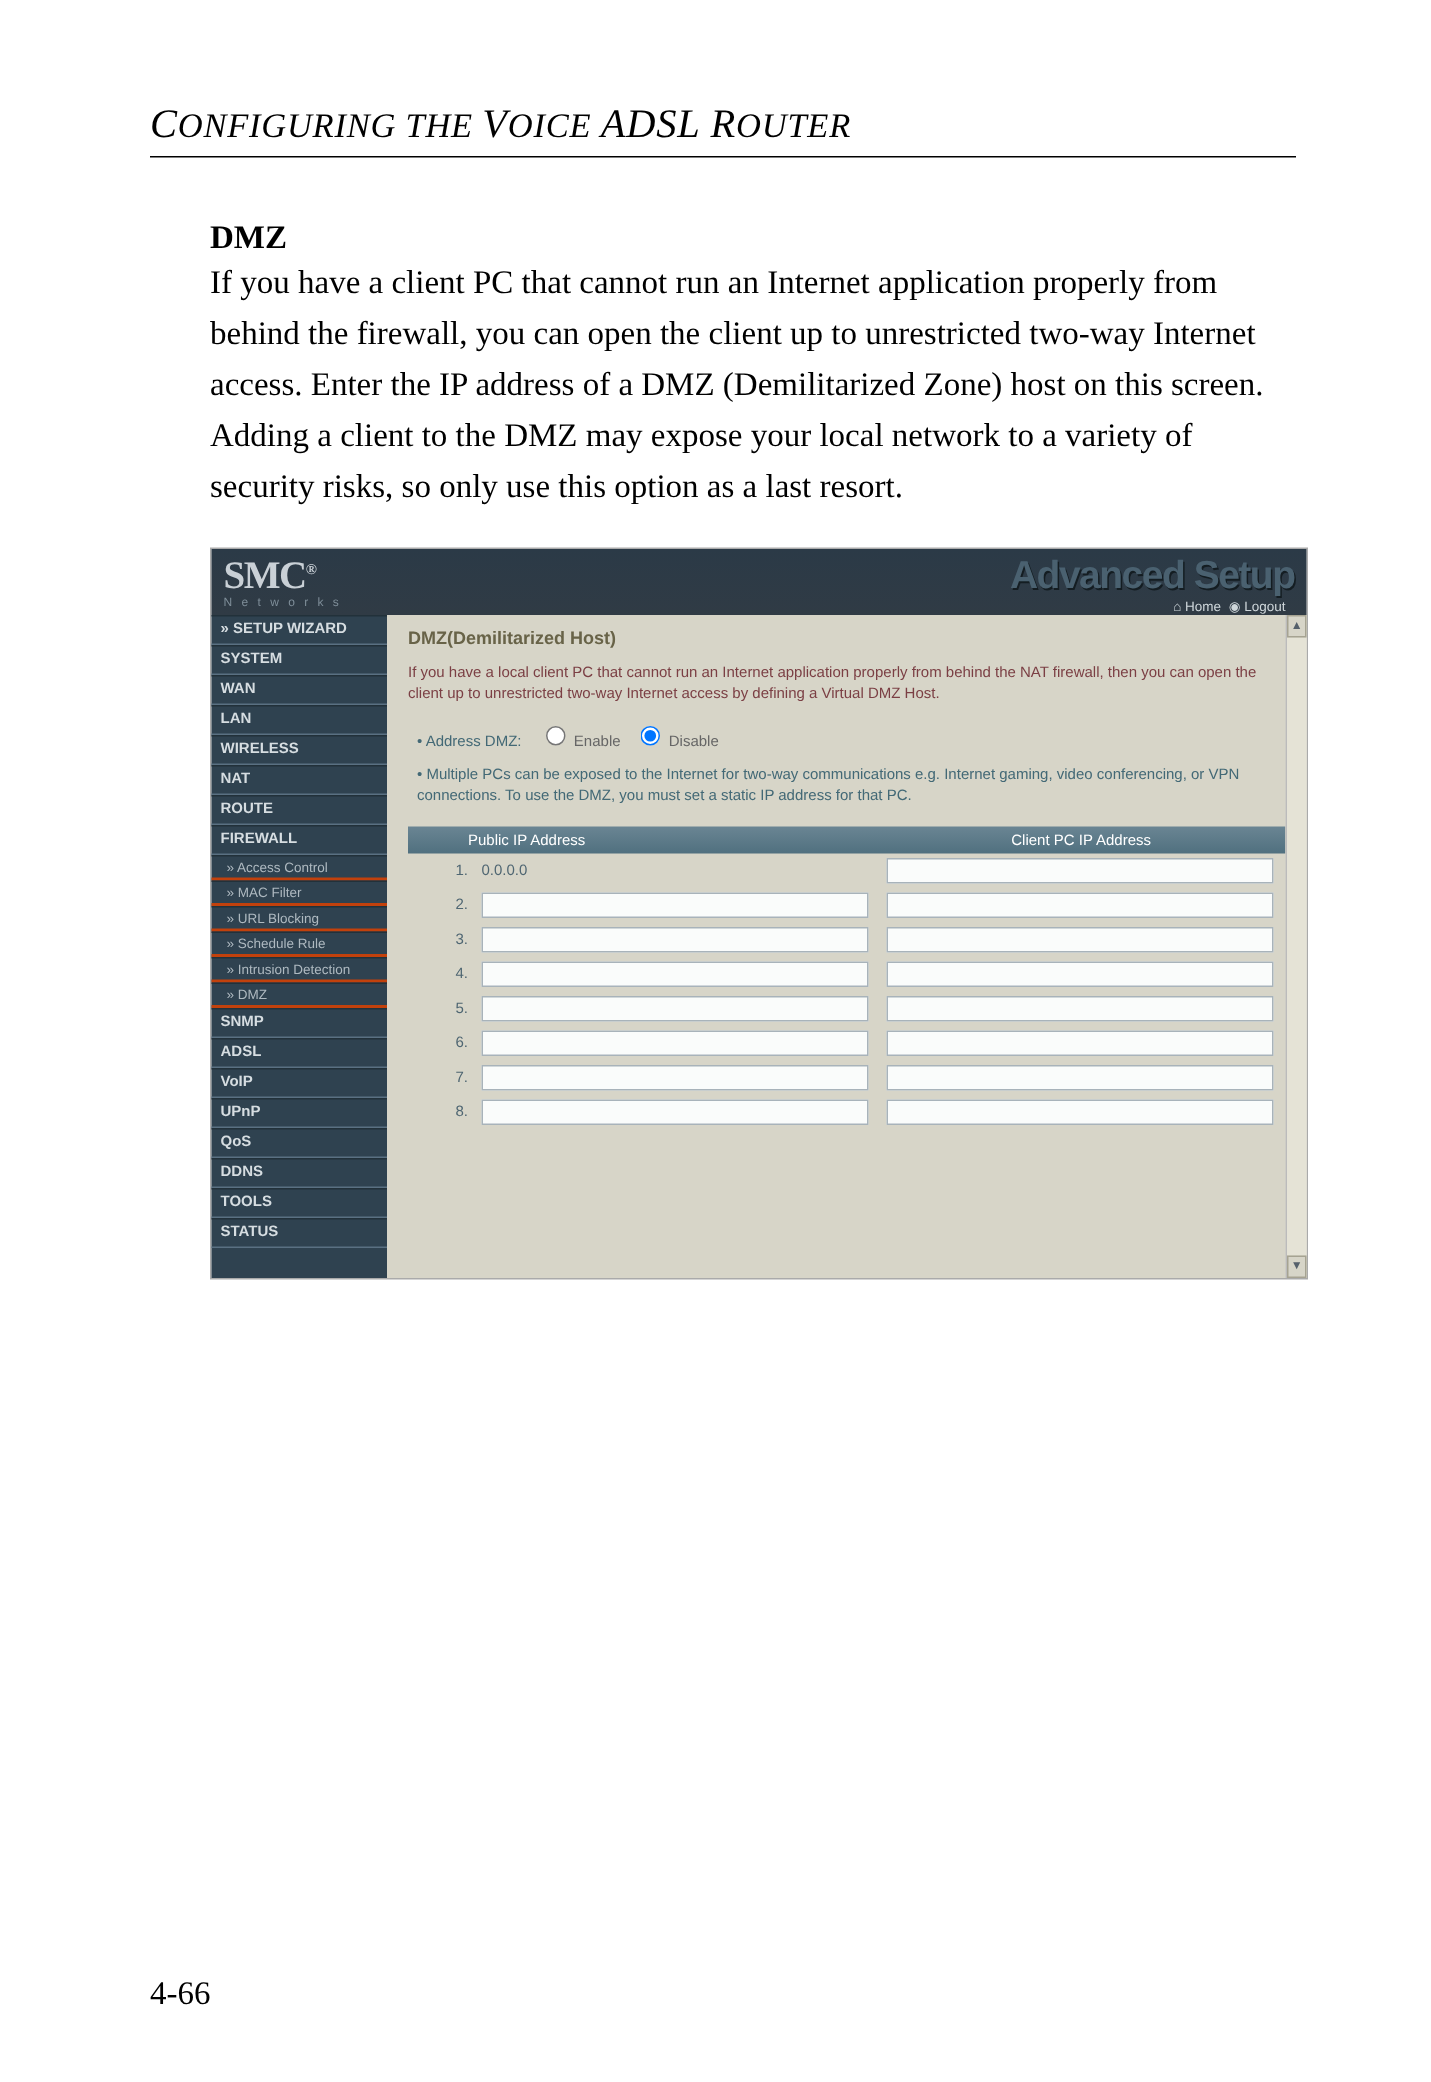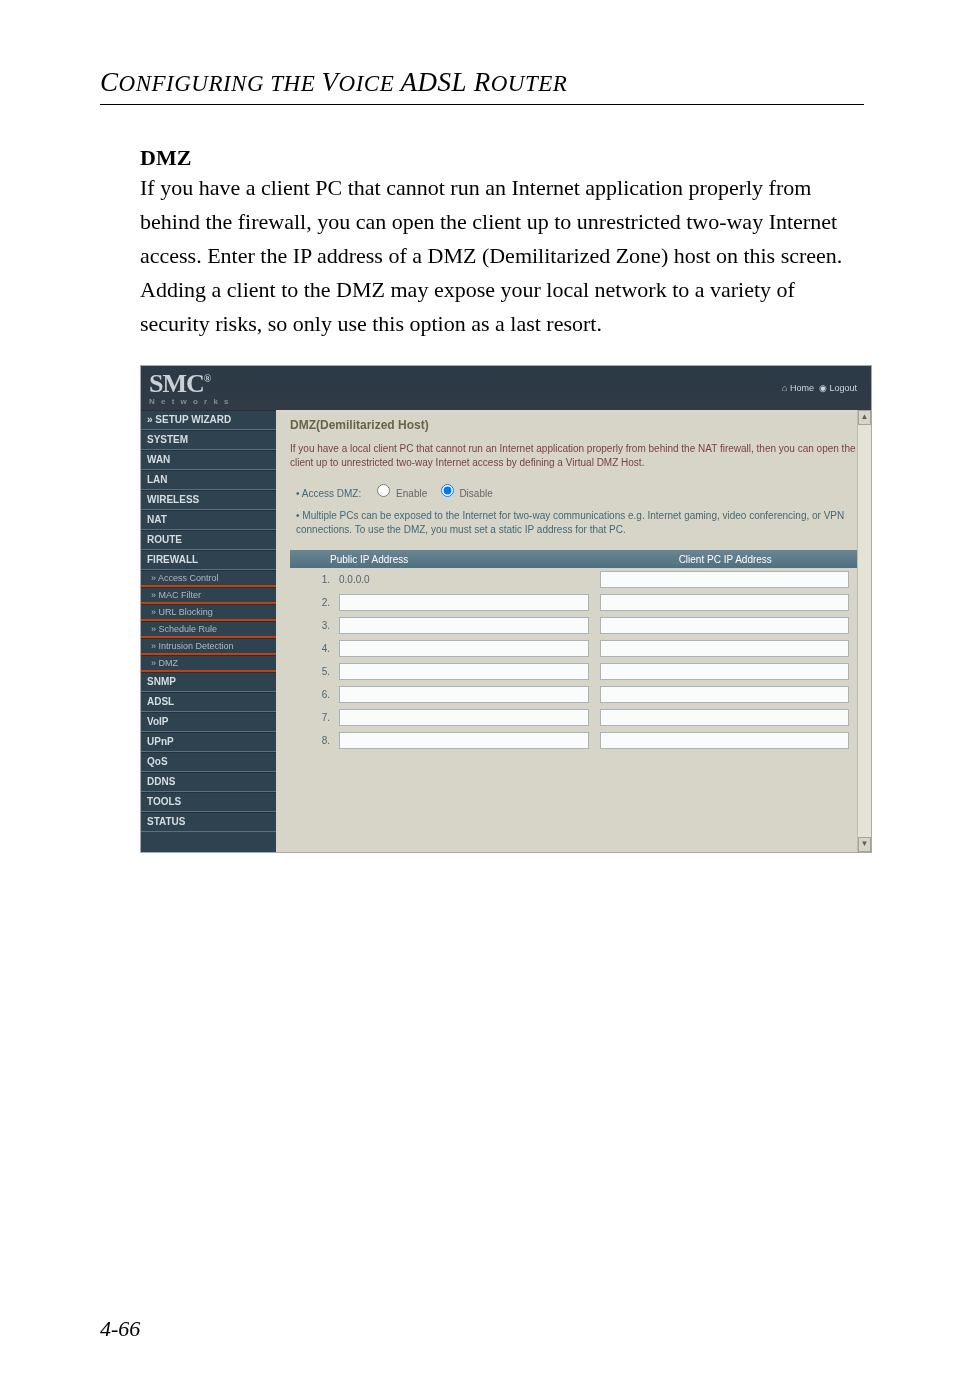--- a/index.html
+++ b/index.html
@@ -64,39 +64,39 @@
     font-size: 26px;
     font-weight: bold;
     color: #c9d0d6;
     line-height: 1;
     letter-spacing: -1px;
   }
   .smc-logo .reg {
     font-size: 10px;
     vertical-align: super;
   }
-  .smc-sub { font-size:8px; letter-spacing:2px; color:#7f8e99;font-weight:bold; }
+  .smc-sub { font-size:8px; letter-spacing:2px; color:#7f8e99; }
   .adv-title {
     font-size: 26px;
     font-weight: bold;
     color: #4a6170;
     text-shadow: 1px 1px 0 #141d22;
     letter-spacing: -1px;
   }
   .homebar {
     font-size: 9px;
     color: #cfd7db;
     padding-right: 6px;
     text-align: right;
   }
   .sshot-body {
     display: flex;
   }
   .sidebar {
-    width: 135px;
+    width: 117px;
     background: #2f4250;
     color: #cbd4da;
     font-size: 10px;
     padding-bottom: 20px;
   }
   .sidebar .item {
     padding: 2px 6px;
     border-bottom: 1px solid #5a7082;
     border-top: 1px solid #22313a;
     line-height: 14px;
@@ -185,21 +185,20 @@
     text-align: center;
     font-size: 8px;
     line-height: 11px;
     color: #55606b;
   }
   .page-num {
     position: absolute;
     bottom: 46px;
     left: 100px;
     font-size: 22px;
-    font-style: italic;
   }
 </style>
 </head>
 <body>
 
 <div class="page">
   <div class="running-head">
     <span class="cap">C</span>ONFIGURING THE <span class="cap">V</span>OICE <span class="cap">ADSL R</span>OUTER
   </div>
   <div class="rule"></div>
@@ -209,20 +208,21 @@
 
   <div class="screenshot-wrap">
     <div class="sshot-top">
       <div>
         <div class="smc-logo">
           <span>SMC</span><span class="reg">®</span>
         </div>
         <div class="smc-sub">N e t w o r k s</div>
       </div>
       <div style="text-align:right;">
+        <div class="adv-title">Advanced Setup</div>
         <div class="homebar">
           <span>⌂</span>
           <span>Home</span>&nbsp;
           <span>◉</span>
           <span>Logout</span>
         </div>
       </div>
     </div>
 
     <div class="sshot-body" style="position:relative;">
@@ -250,21 +250,21 @@
         <div class="item">TOOLS</div>
         <div class="item">STATUS</div>
       </div>
 
       <div class="main">
         <div class="main-title">DMZ(Demilitarized Host)</div>
         <div class="desc">If you have a local client PC that cannot run an Internet application properly from behind the NAT firewall, then you can open the client up to unrestricted two-way Internet access by defining a Virtual DMZ Host.</div>
 
         <div class="enable-row">
           <span class="blue">•</span>
-          <span class="blue">Access DMZ:</span>
+          <span class="blue">Address DMZ:</span>
           &nbsp;&nbsp;
           <input type="radio" name="edmz" style="">
           <span>Enable</span>
           &nbsp;
           <input type="radio" name="edmz" checked="" style="">
           <span>Disable</span>
         </div>
 
         <div class="note">
           <span>•</span>

